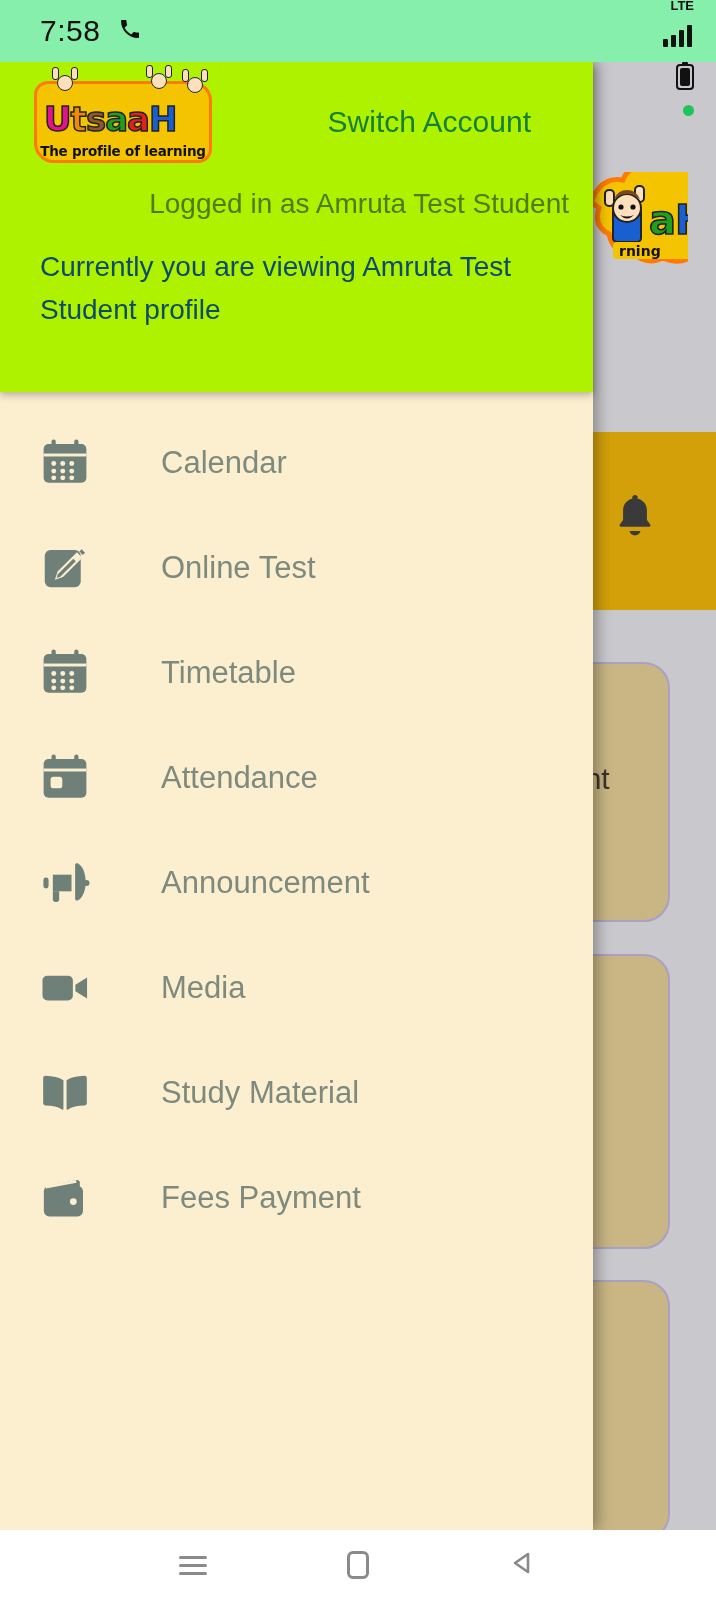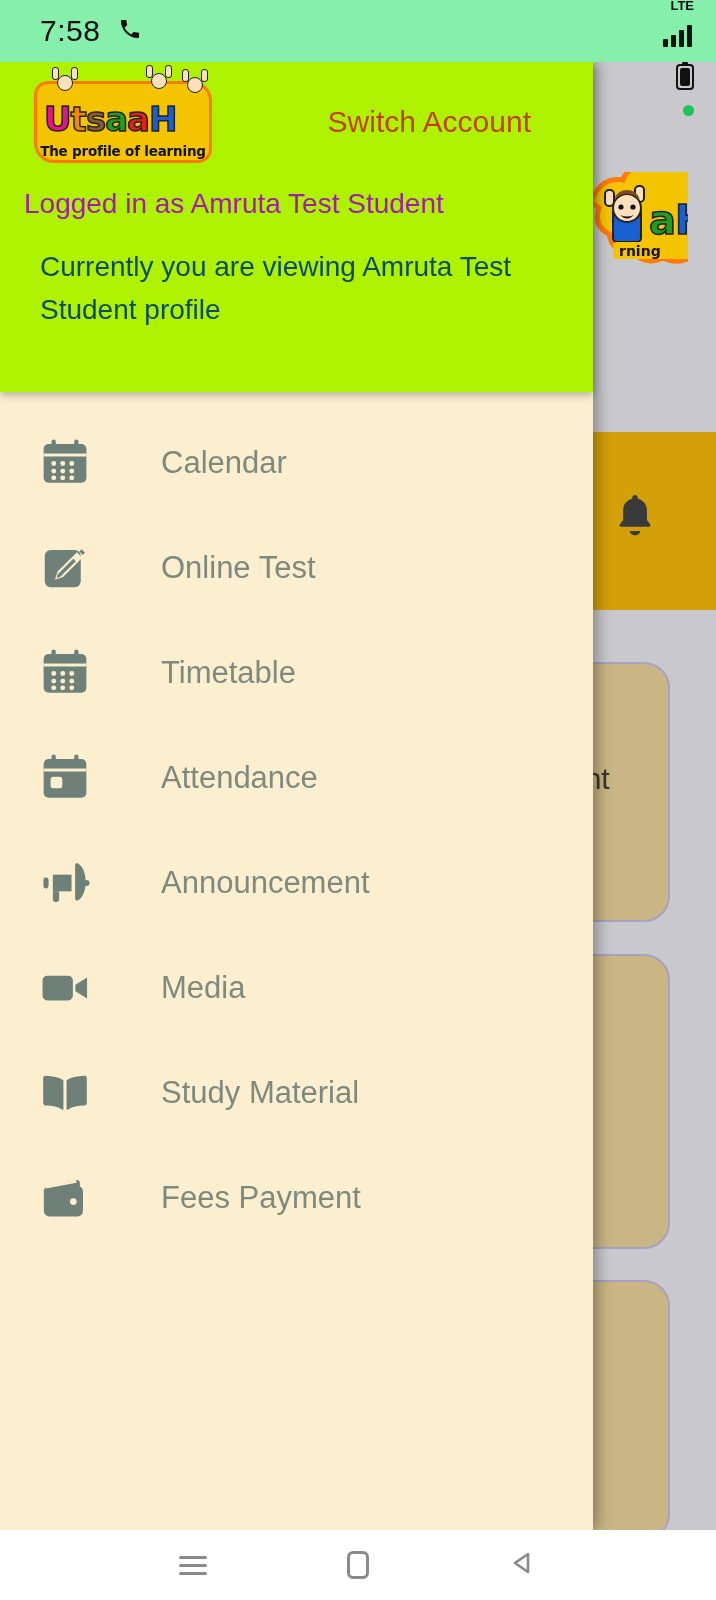--- a/index.html
+++ b/index.html
@@ -81,23 +81,23 @@
   .kid .head { position:absolute; left:5px; top:8px; width:16px; height:16px;
                border-radius:50%; background:#ffe0bd; border:1.5px solid #222; }
   .kid .arm { position:absolute; top:0; width:7px; height:13px; border-radius:3px;
               background:#ffe0bd; border:1.5px solid #222; }
   .kid .arm.l { left:0; } .kid .arm.r { right:0; }
   .kid1 { left:18px; top:-14px; }
   .kid2 { left:112px; top:-16px; }
   .kid3 { left:148px; top:-12px; }
 
   .switch-account {
-    margin-left:auto; margin-right:62px; font-size:30px; color:#c2410c;
-  }
-  .dh-line1 { text-align:left; font-size:28px; color:#a21caf; padding:6px 24px 0 24px; }
+    margin-left:auto; margin-right:62px; font-size:30px; color:#15803d;
+  }
+  .dh-line1 { text-align:right; font-size:28px; color:#4d7c0f; padding:6px 24px 0 24px; }
   .dh-line2 { font-size:28px; color:#0c4a6e; padding:26px 44px 0 40px; line-height:1.52; }
 
   
   .menu { padding-top:18px; }
   .menu-item {
     display:flex; align-items:center; height:105px; padding-left:37px;
   }
   .mi-icon { width:56px; height:56px; flex:none; display:flex; align-items:center; justify-content:center; }
   .mi-label { margin-left:68px; font-size:31px; color:#7d8a7d; }
 

